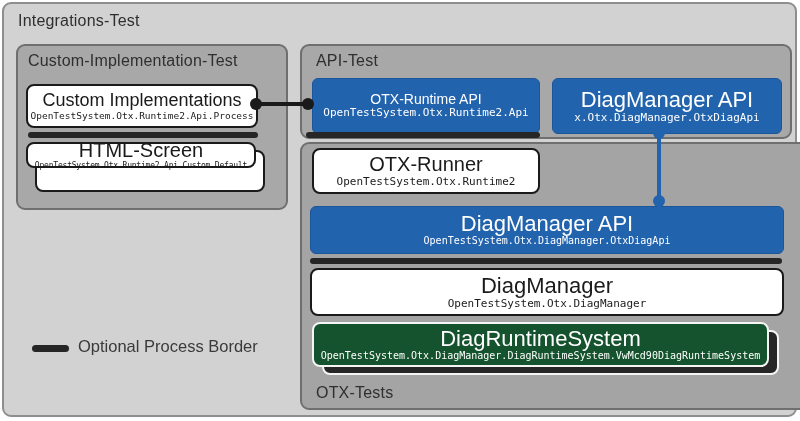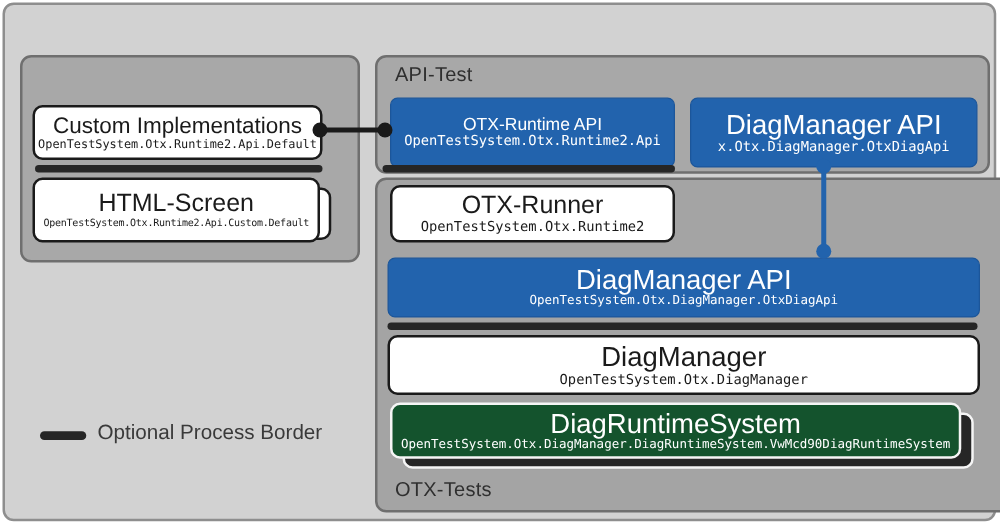--- a/index.html
+++ b/index.html
@@ -38,21 +38,21 @@
   .blue-box  { background: #2263ad; border: 1px solid #1c569a; color: #ffffff; border-radius: 6px; }
   .dark-box  { background: #14532d; border: 2px solid #f5f5f5; color: #ffffff; }
   .stack-behind { position: absolute; border-radius: 8px; z-index: 2; }
 
   
   #box-custom-impl { left: 8px;  top: 38px;  width: 232px; height: 44px; }
   #box-custom-impl .t { font-size: 18px; }
   #box-custom-impl .s { font-size: 9.5px; }
   #line-custom { left: 10px; top: 86px; width: 230px; height: 6px; }
   #html-behind { left: 17px; top: 104px; width: 230px; height: 42px; background:#fff; border:2px solid #1a1a1a; }
-  #box-html { left: 8px; top: 96px; width: 230px; height: 52px; border-width: 2px; }
+  #box-html { left: 8px; top: 96px; width: 230px; height: 26px; border-width: 2px; }
   #box-html .t { font-size: 20px; }
   #box-html .s { font-size: 8px; letter-spacing: -0.2px; }
 
   #box-otx-runtime { left: 10px; top: 32px; width: 228px; height: 56px; }
   #box-otx-runtime .t { font-size: 14px; }
   #box-otx-runtime .s { font-size: 11px; }
   #box-diagmgr-top { left: 250px; top: 32px; width: 230px; height: 56px; }
   #box-diagmgr-top .t { font-size: 22px; }
   #box-diagmgr-top .s { font-size: 11px; }
 
@@ -90,26 +90,28 @@
   
   #legend-line { left: 28px; top: 341px; width: 37px; height: 7px; background: #262626; border-radius: 3.5px; position: absolute; }
   #legend-label { position: absolute; left: 74px; top: 333px; font-size: 16.5px; color: #3a3a3a; white-space: nowrap; }
 </style>
 </head>
 <body>
 
 <div class="canvas">
 
   <div class="outer">
+    <div class="outer-label">Integrations-Test</div>
 
     <div class="group" id="custom-impl-test">
+      <div class="group-label" style="left:10px; top:6px;">Custom-Implementation-Test</div>
 
       <div class="node white-box" id="box-custom-impl">
         <div class="t">Custom Implementations</div>
-        <div class="s">OpenTestSystem.Otx.Runtime2.Api.Default</div>
+        <div class="s">OpenTestSystem.Otx.Runtime2.Api.Process</div>
       </div>
 
       <div class="proc-line" id="line-custom"></div>
 
       <div class="stack-behind" id="html-behind"></div>
       <div class="node white-box" id="box-html">
         <div class="t">HTML-Screen</div>
         <div class="s">OpenTestSystem.Otx.Runtime2.Api.Custom.Default</div>
       </div>
     </div>

